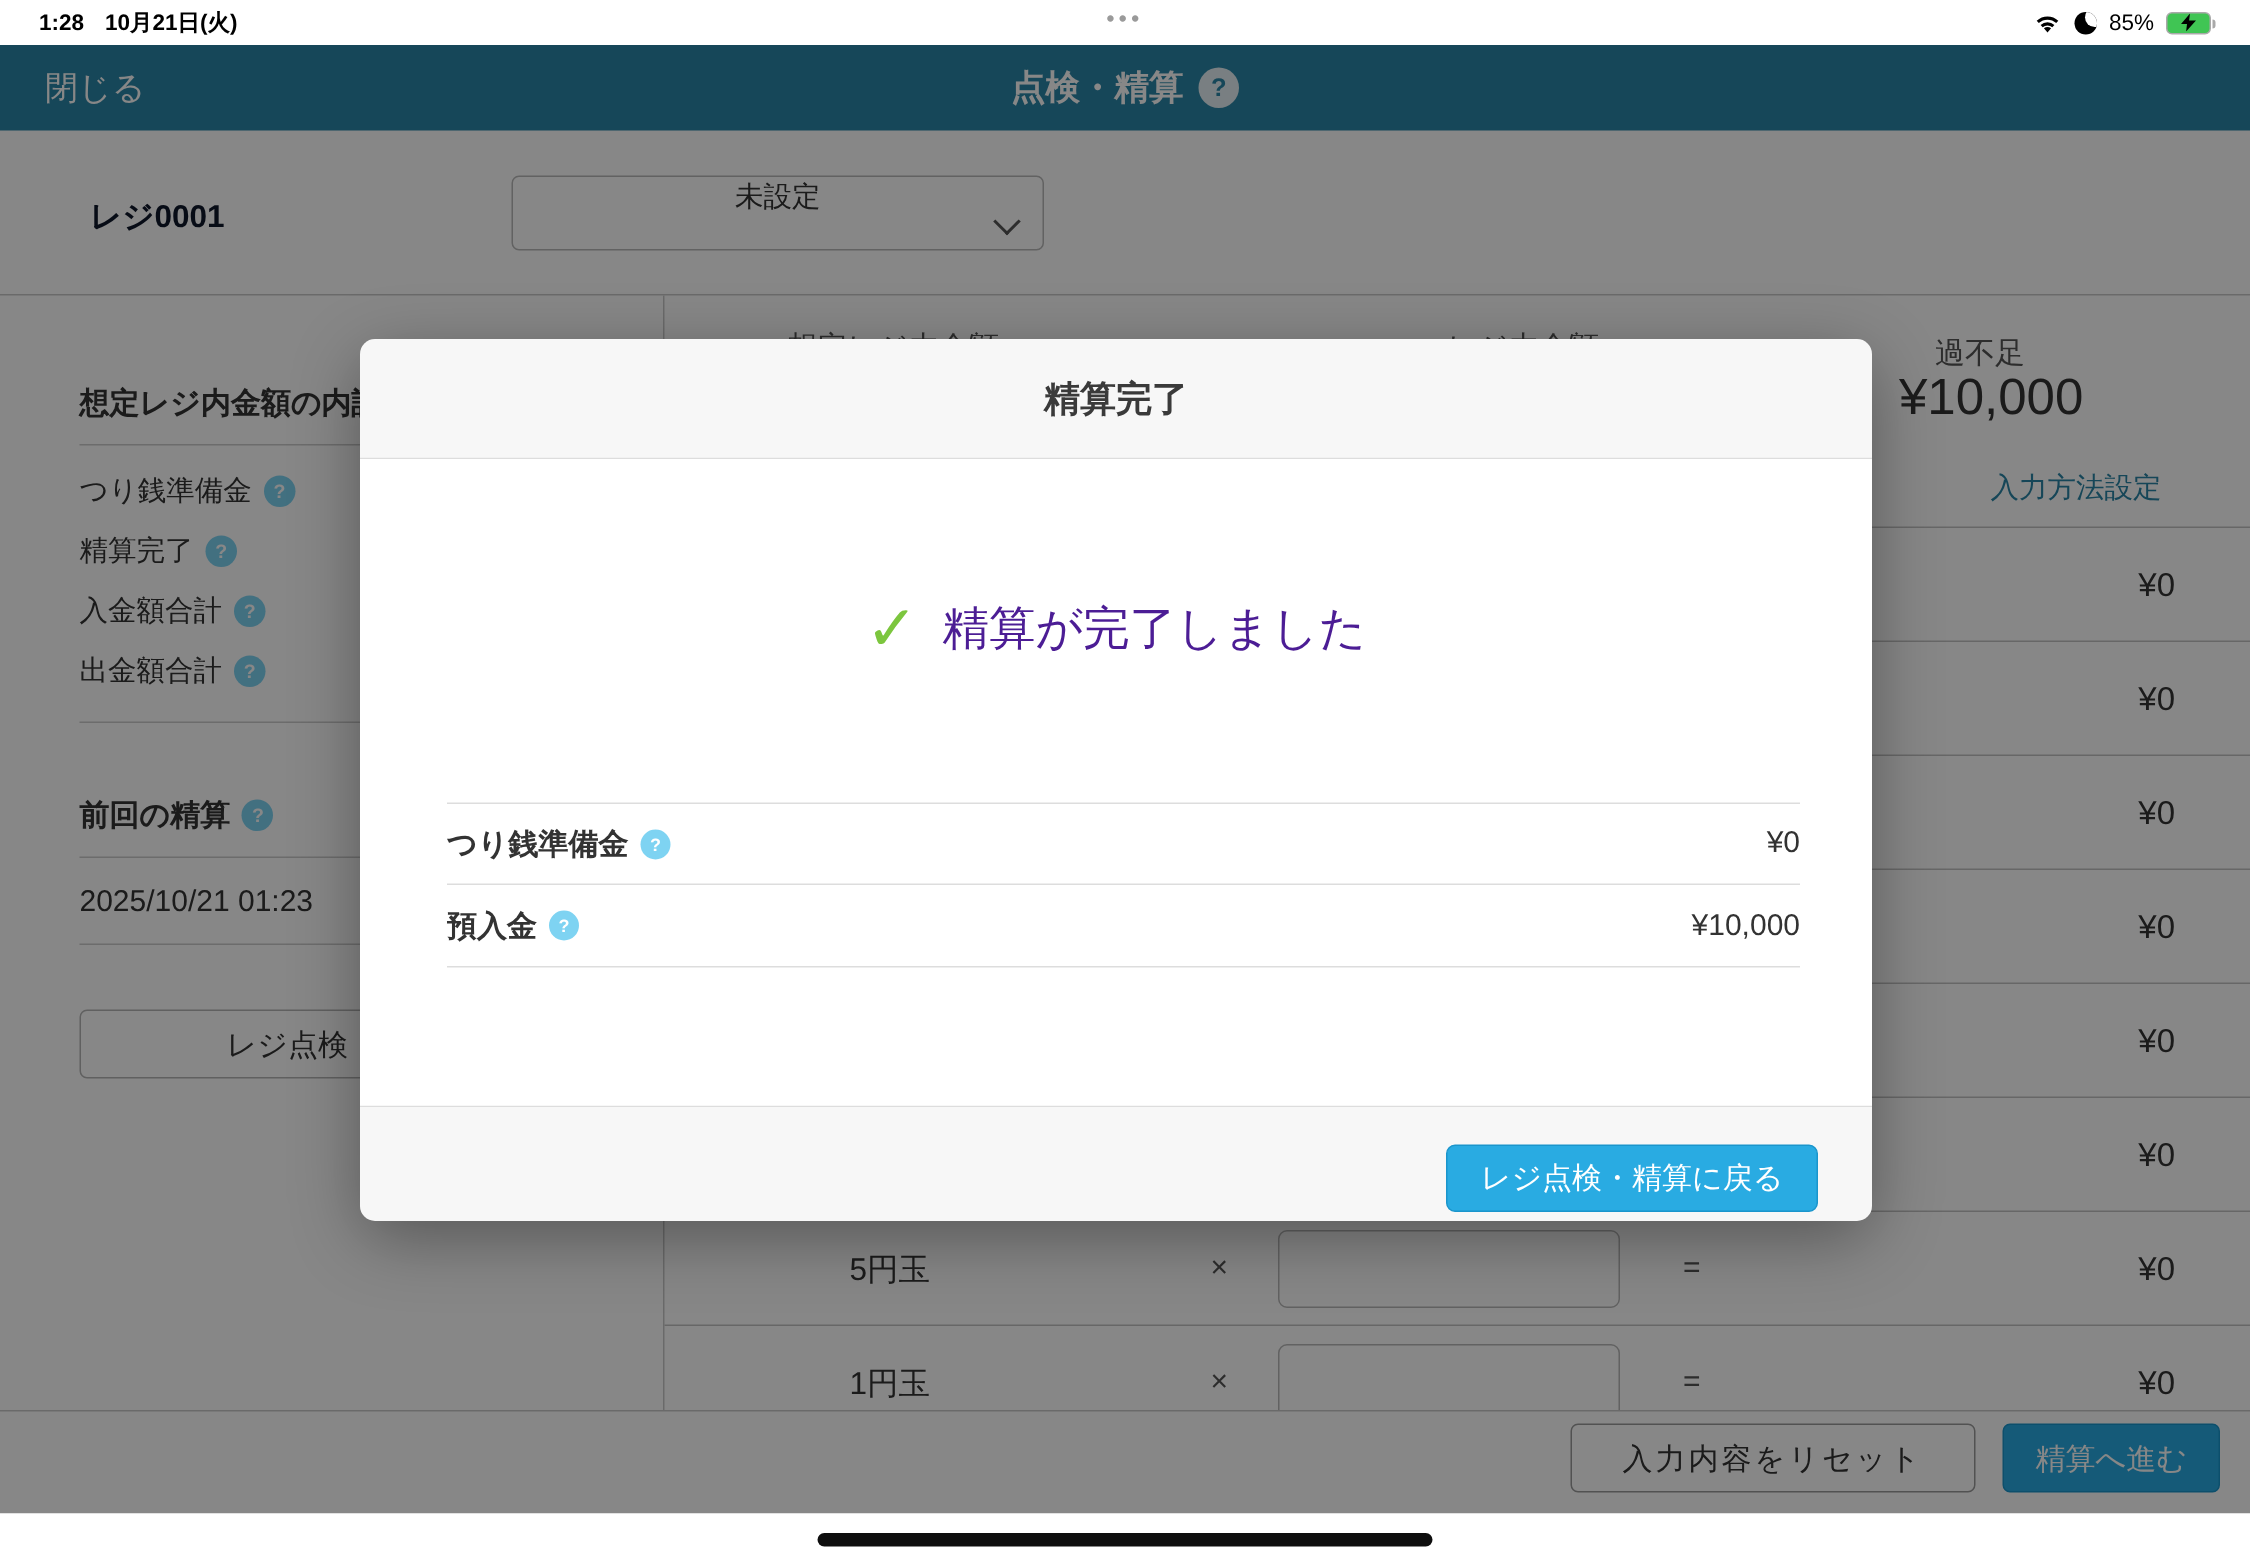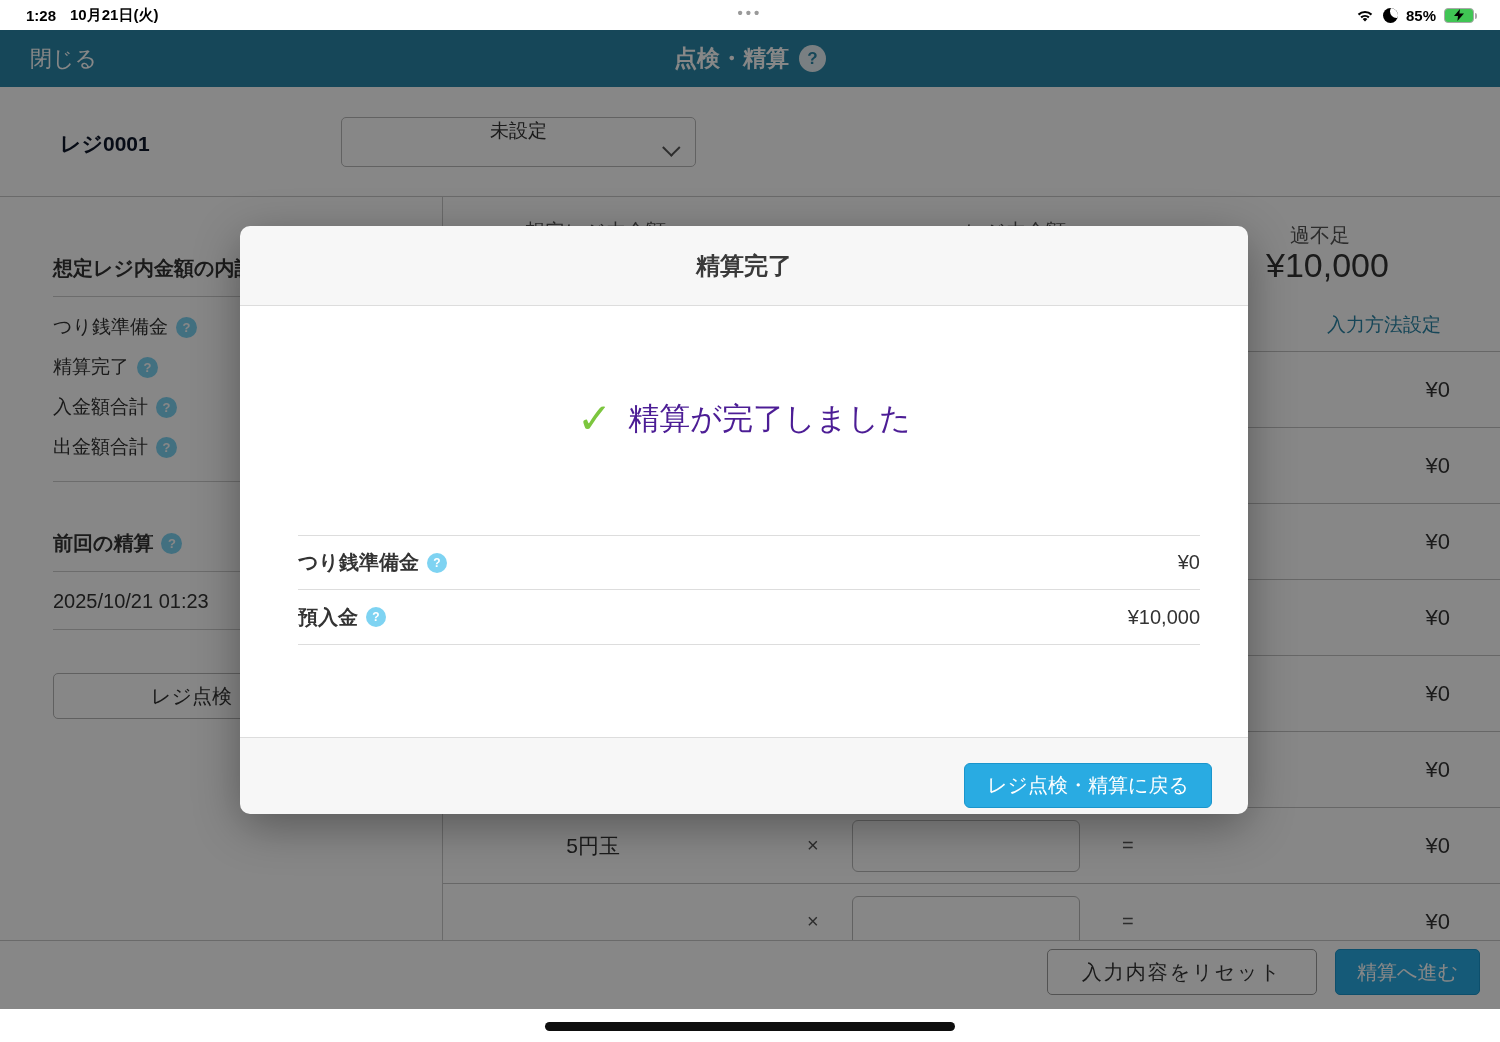--- a/index.html
+++ b/index.html
@@ -4,21 +4,21 @@
 <style>
   * { margin:0; padding:0; box-sizing:border-box; }
   html,body { background:#222; }
   body { font-family:"Liberation Sans","DejaVu Sans",sans-serif; }
   #screen { position:relative; width:1500px; height:1042px; background:#fff; overflow:hidden; margin:0 auto; }
 
   
   .status-bar { position:absolute; top:0; left:0; width:100%; height:30px; background:#fff; display:flex; align-items:center; justify-content:space-between; padding:0 26px; z-index:70; }
   .sb-left { display:flex; align-items:center; gap:14px; font-size:15px; font-weight:bold; color:#000; }
   .sb-center { position:absolute; left:50%; transform:translateX(-50%); top:4px; color:#9a9a9a; font-size:15px; letter-spacing:3px; font-weight:bold; }
-  .sb-right { display:flex; align-items:center; gap:8px; font-size:15px; font-weight:700; color:#000; }
+  .sb-right { display:flex; align-items:center; gap:8px; font-size:15px; font-weight:400; color:#000; }
   .moon { width:15px; height:15px; border-radius:50%; background:#000; position:relative; overflow:hidden; }
   .moon::after { content:""; position:absolute; left:7px; top:-3px; width:13px; height:13px; border-radius:50%; background:#fff; }
   .battery { position:relative; width:30px; height:15px; border:1px solid #a9a9a9; border-radius:4px; background:#40c554; display:flex; align-items:center; justify-content:center; }
   .battery::after { content:""; position:absolute; right:-4px; top:4px; width:2.5px; height:6px; background:#a9a9a9; border-radius:0 2px 2px 0; }
 
   
   .navbar { position:absolute; top:30px; left:0; width:100%; height:57px; background:#2b87a8; display:flex; align-items:center; }
   .nav-close { position:absolute; left:30px; color:#fff; font-size:22px; cursor:pointer; }
   .nav-title-wrap { margin:0 auto; display:flex; align-items:center; gap:10px; }
   .nav-title { color:#fff; font-size:23px; font-weight:bold; }
@@ -211,20 +211,21 @@
         <span class="denom-val">¥0</span>
       </div>
       <div class="denom-row">
         <span class="denom-label">5円玉</span>
         <span class="denom-x">×</span>
         <span class="denom-input"></span>
         <span class="denom-eq">=</span>
         <span class="denom-val">¥0</span>
       </div>
       <div class="denom-row">
+        <span class="denom-label">1円玉</span>
         <span class="denom-x">×</span>
         <span class="denom-input"></span>
         <span class="denom-eq">=</span>
         <span class="denom-val">¥0</span>
       </div>
     </div>
   </div>
 
   <div class="app-footer">
     <button class="reset-btn">入力内容をリセット</button>

